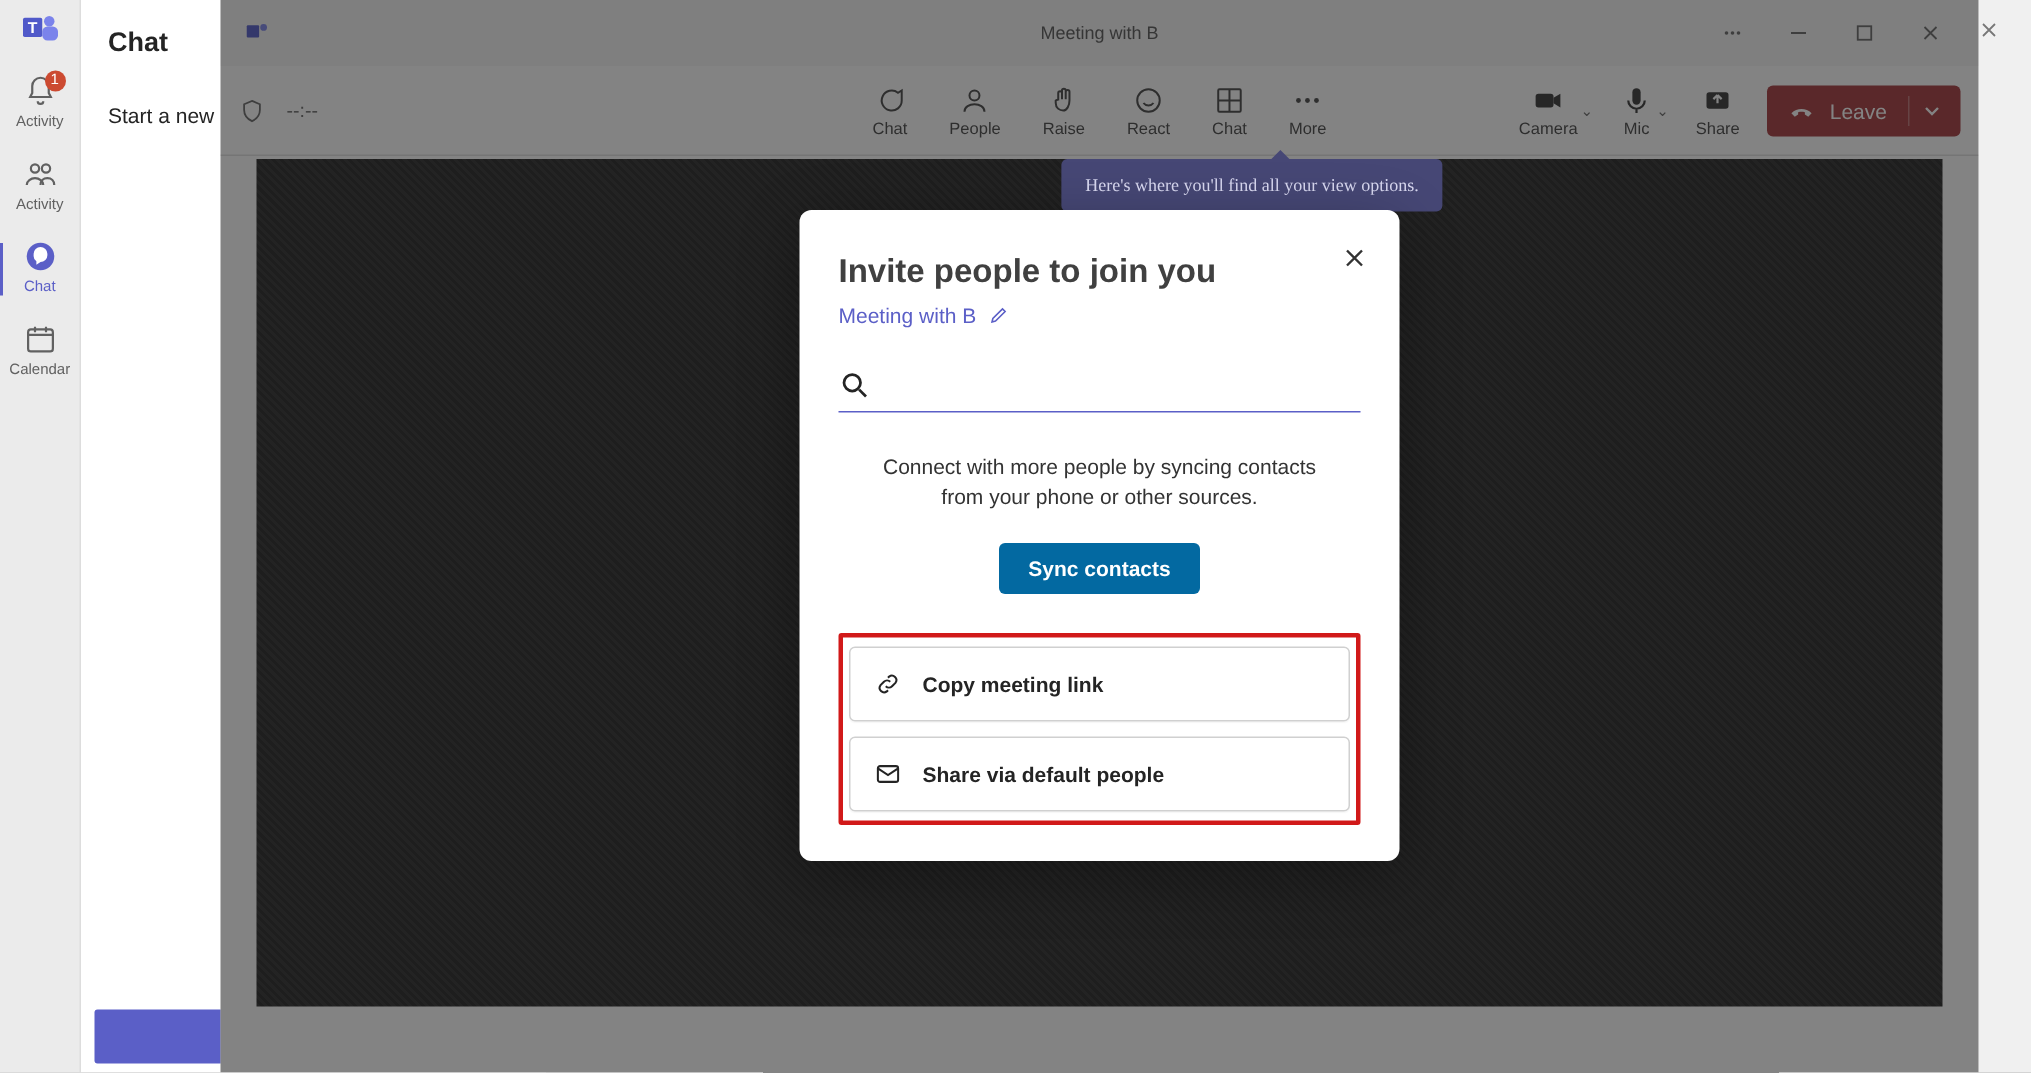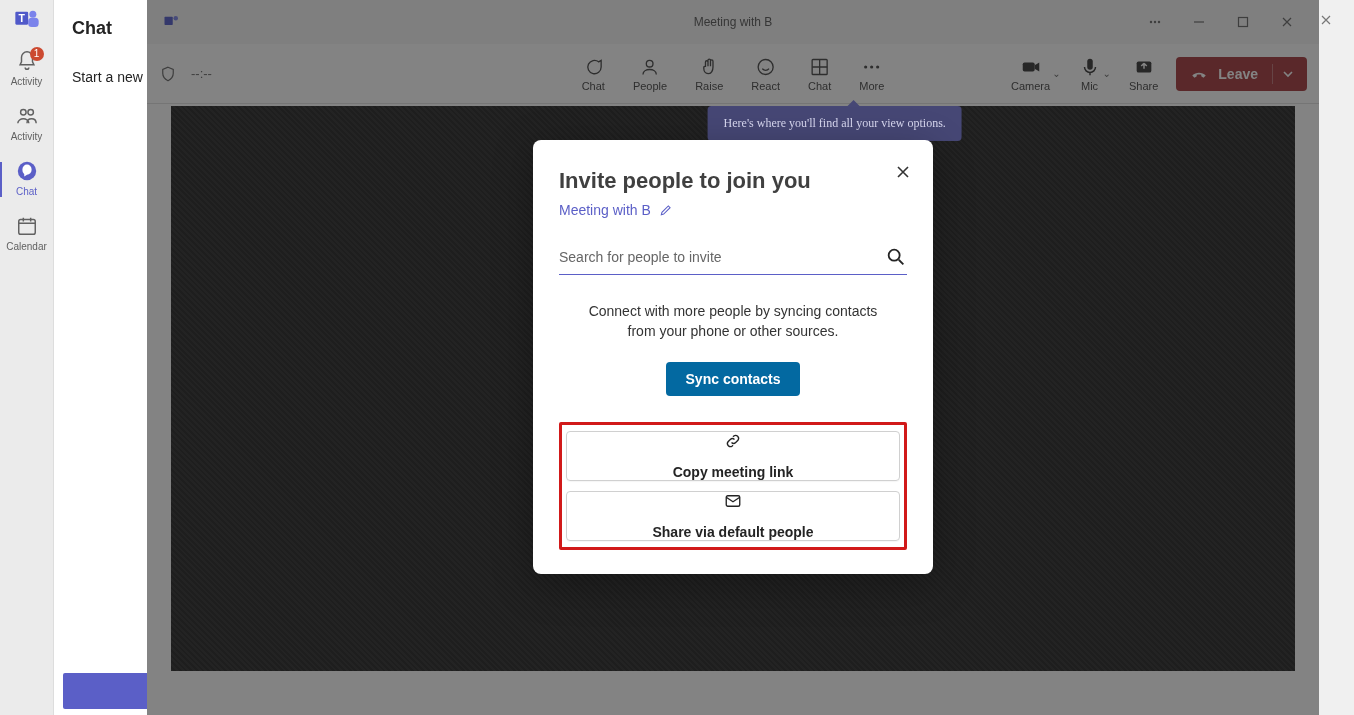--- a/index.html
+++ b/index.html
@@ -33,40 +33,40 @@
   .tb-btn { width:44px; height:30px; display:flex; align-items:center; justify-content:center; color:#555; cursor:pointer;}
 
   .meeting-toolbar { height:60px; background:#fff; border-bottom:1px solid #e0e0e0; display:flex; align-items:center; padding:0 12px; gap:0; position:relative;}
   .tool-left { display:flex; align-items:center; gap:14px; color:#666; font-size:13px;}
   .tool-center { position:absolute; left:50%; transform:translateX(-50%); display:flex; gap:28px;}
   .tool-right { margin-left:auto; display:flex; align-items:center; gap:18px;}
   .tool { display:flex; flex-direction:column; align-items:center; gap:2px; color:#444; font-size:11px; cursor:pointer;}
   .tool .ti { width:22px; height:22px; display:flex; align-items:center; justify-content:center;}
   .tool-group { display:flex; align-items:center; gap:2px;}
   .chev { color:#666; font-size:10px;}
-  .leave-btn { background:#a4373a; color:#fff; height:34px; border-radius:4px; display:flex; align-items:center; padding:0 14px; gap:10px; font-size:14px; font-weight:700; cursor:pointer;}
+  .leave-btn { background:#a4373a; color:#fff; height:34px; border-radius:4px; display:flex; align-items:center; padding:0 14px; gap:10px; font-size:14px; font-weight:400; cursor:pointer;}
   .leave-btn .split { border-left:1px solid rgba(255,255,255,0.3); height:20px; margin-left:4px; padding-left:10px; display:flex; align-items:center;}
 
   .video-area { position:absolute; top:106px; left:24px; right:24px; bottom:44px; background: repeating-linear-gradient(45deg,#2a2a2a,#2a2a2a 2px,#202020 2px,#202020 4px); }
 
   .tooltip { position:absolute; top:106px; left:50%; transform:translateX(-10%); background:#464775; color:#d8d8f0; font-size:12px; padding:10px 16px; border-radius:4px; white-space:nowrap;font-family:Liberation Serif, serif;}
   .tooltip::before { content:""; position:absolute; top:-6px; left:140px; border:6px solid transparent; border-bottom-color:#464775; border-top:none;}
 
   
   .dialog { position:absolute; width:400px; left:50%; top:140px; transform:translateX(-50%); background:#fff; border-radius:8px; box-shadow:0 10px 40px rgba(0,0,0,0.3); padding:28px 26px 24px; }
   .dlg-title { font-size:22px; font-weight:700; color:#404040; margin-bottom:8px;}
   .dlg-close { position:absolute; top:20px; right:18px; cursor:pointer; color:#333; width:24px; height:24px; display:flex; align-items:center; justify-content:center;}
   .dlg-meeting { color:#5b5fc7; font-size:14px; display:flex; align-items:center; gap:8px; cursor:pointer; margin-bottom:22px;}
   .search-row { display:flex; align-items:center; border-bottom:1.5px solid #5b5fc7; padding:6px 0; margin-bottom:26px;}
   .search-row input { flex:1; border:none; outline:none; font-size:14px; color:#333; }
   .search-row input::placeholder { color:#666;}
   .dlg-body { text-align:center; color:#333; font-size:14px; line-height:1.45; margin-bottom:20px;}
   .sync-btn { background:#0369a1; color:#fff; border:none; font-size:14px; font-weight:600; padding:9px 20px; border-radius:4px; cursor:pointer; display:block; margin:0 auto 26px;}
   .hl-box { border:3px solid #d11919; padding:6px 4px; border-radius:2px;}
-  .share-opt { border:1px solid #d0d0d0; border-radius:4px; height:50px; display:flex; align-items:center; gap:14px; padding:0 16px; font-size:14px; font-weight:600; color:#242424; cursor:pointer; margin-bottom:10px; box-shadow:0 1px 1px rgba(0,0,0,0.04);flex-direction:column;}
+  .share-opt { border:1px solid #d0d0d0; border-radius:4px; height:50px; display:flex; align-items:center; gap:14px; padding:0 16px; font-size:14px; font-weight:600; color:#242424; cursor:pointer; margin-bottom:10px; box-shadow:0 1px 1px rgba(0,0,0,0.04);}
   .share-opt:last-child { margin-bottom:0;}
 
   
   .outer-wc { position:absolute; top:6px; right:6px; display:flex; gap:0;}
   .outer-wc .tb-btn { width:44px; height:28px; color:#777;}
 
   svg { display:block; }
 </style>
 </head>
 <body>
@@ -322,21 +322,20 @@
       <div class="dlg-title">Invite people to join you</div>
       <div class="dlg-meeting">
         <span>Meeting with B</span>
         <span>
             <svg width="14" height="14" viewBox="0 0 24 24" fill="none" stroke="#5b5fc7" stroke-width="1.8">
               <path d="M4 20l4-1 11-11-3-3L5 16z"></path>
             </svg>
           </span>
       </div>
       <div class="search-row">
-        <input type="text" placeholder="Search for people to invite" style="">
         <span>
             <svg width="22" height="22" viewBox="0 0 24 24" fill="none" stroke="#242424" stroke-width="2">
               <circle cx="10" cy="10" r="6"></circle>
               <path d="M20 20l-5-5"></path>
             </svg>
           </span>
       </div>
       <div class="dlg-body">
         <div>Connect with more people by syncing contacts</div>
         <div>from your phone or other sources.</div>

